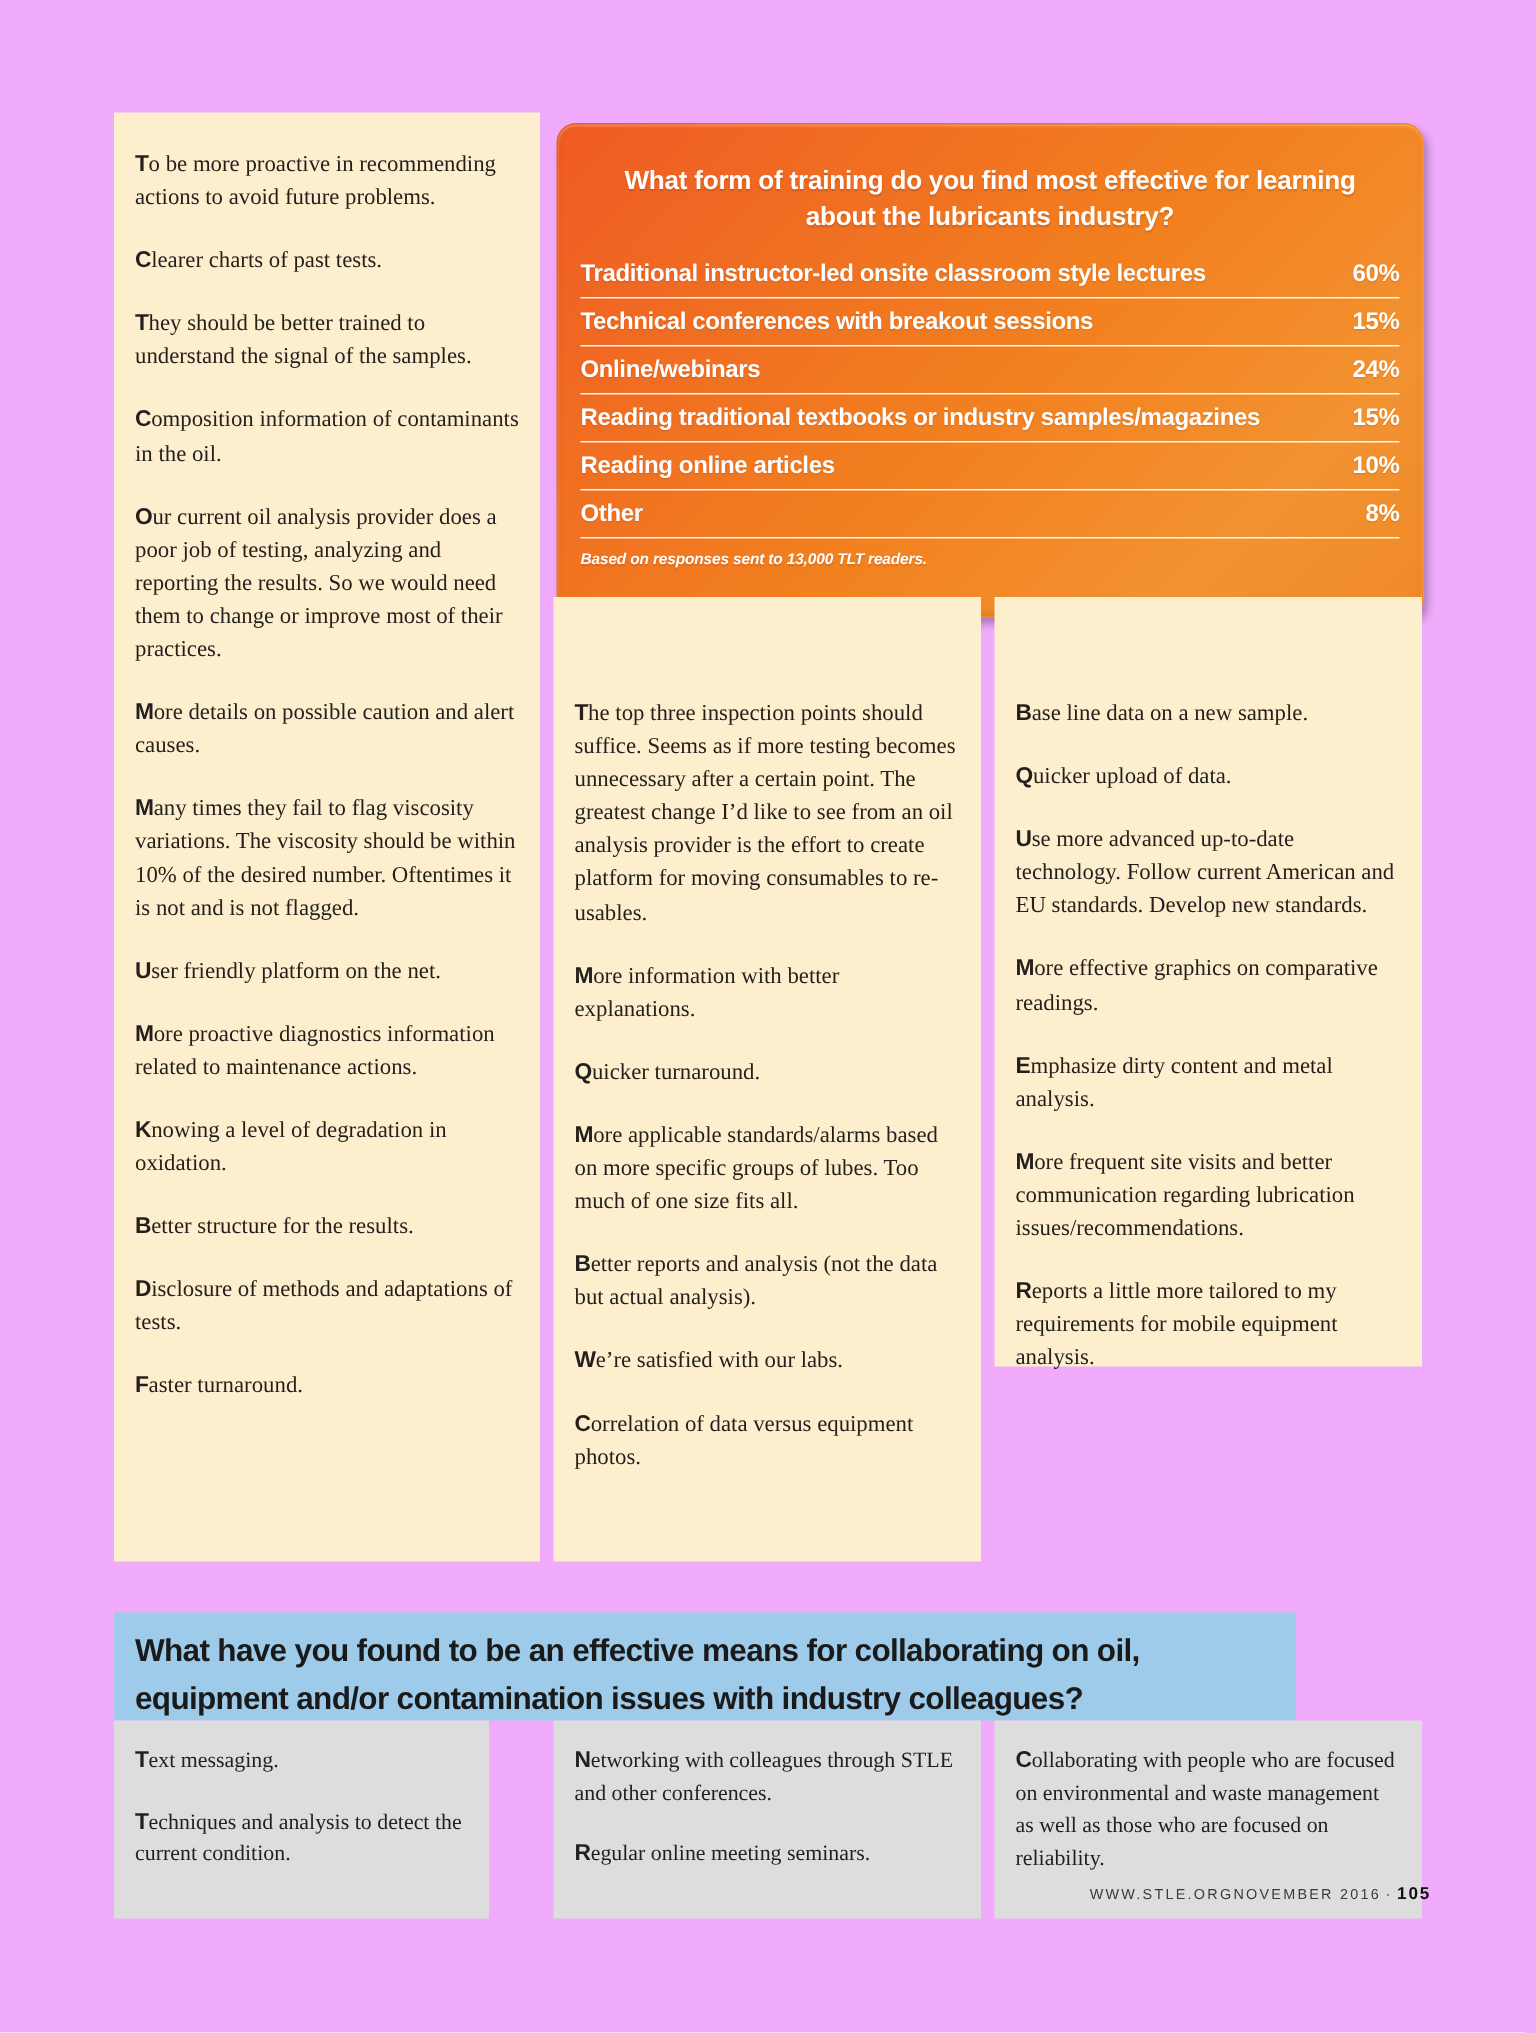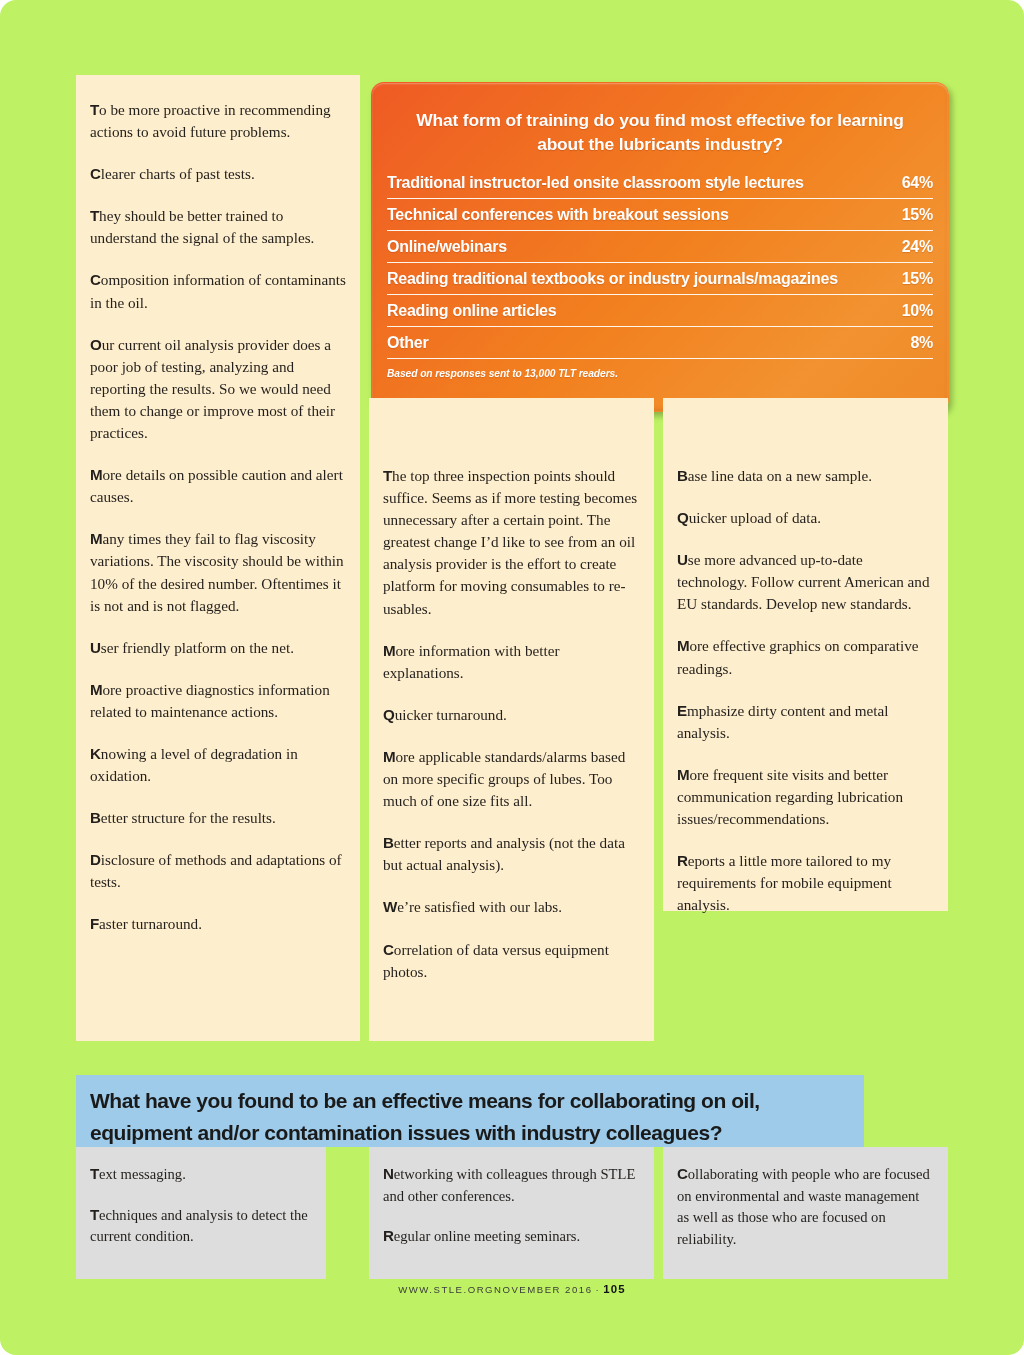--- a/index.html
+++ b/index.html
@@ -12,22 +12,21 @@
     width: 1024px;
     height: 1355px;
     position: relative;
     font-family: "Liberation Serif", serif;
     -webkit-font-smoothing: antialiased;
   }
 
   .page {
     position: absolute;
     inset: 0;
-    background: #bef264;
-    border-radius: 16px;
+    background: #f0abfc;
   }
 
   
   .cream-col {
     position: absolute;
     background: #fdeecd;
     box-sizing: border-box;
   }
   #col-left   { left: 76px;  top: 75px;  width: 284px; height: 966px; }
   #col-mid    { left: 369px; top: 398px; width: 285px; height: 643px; }
@@ -162,25 +161,25 @@
   .gray-col p.resp {
     font-size: 14.6px;
     line-height: 21.6px;
     margin-bottom: 18px;
   }
 
   
   #footer {
     position: absolute;
     left: 70px;
-    top: 1283px;
+    top: 1257px;
     width: 884px;
     display: flex;
     align-items: baseline;
-    justify-content: center;
+    justify-content: flex-end;
     font-family: "Liberation Sans", sans-serif;
     font-size: 9.6px;
     letter-spacing: 1.5px;
     color: #3b3b3b;
   }
   #footer .center { flex: 1; text-align: center; }
   #footer .right { white-space: nowrap; }
   #footer .pageno {
     font-weight: bold;
     font-size: 11.4px;
@@ -210,32 +209,32 @@
         <p class="resp"><span class="cap">D</span>isclosure of methods and adaptations of tests.</p>
         <p class="resp"><span class="cap">F</span>aster turnaround.</p>
       </div>
   </div>
 
   <div id="survey-panel">
     <div class="survey-q">What form of training do you find most effective for learning about the lubricants industry?</div>
     <div class="survey-rows">
         <div class="survey-row">
           <span class="label">Traditional instructor-led onsite classroom style lectures</span>
-          <span class="value">64%</span>
+          <span class="value">60%</span>
         </div>
         <div class="survey-row">
           <span class="label">Technical conferences with breakout sessions</span>
           <span class="value">15%</span>
         </div>
         <div class="survey-row">
           <span class="label">Online/webinars</span>
           <span class="value">24%</span>
         </div>
         <div class="survey-row">
-          <span class="label">Reading traditional textbooks or industry journals/magazines</span>
+          <span class="label">Reading traditional textbooks or industry samples/magazines</span>
           <span class="value">15%</span>
         </div>
         <div class="survey-row">
           <span class="label">Reading online articles</span>
           <span class="value">10%</span>
         </div>
         <div class="survey-row">
           <span class="label">Other</span>
           <span class="value">8%</span>
         </div>

